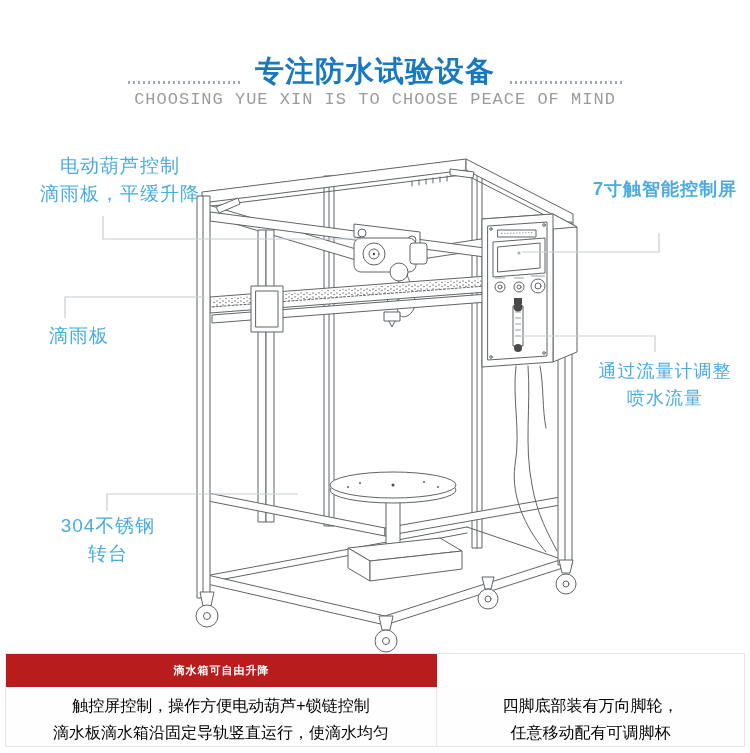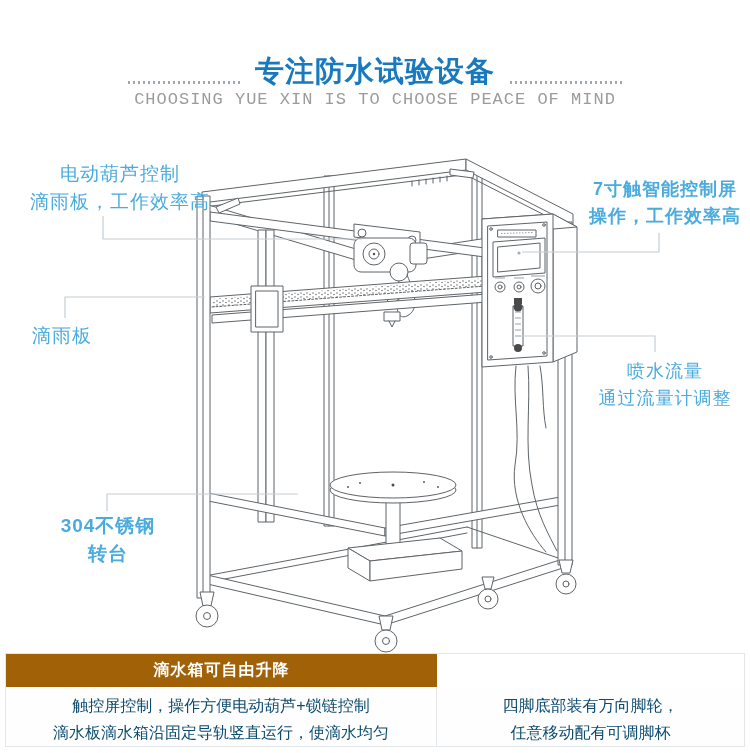--- a/index.html
+++ b/index.html
@@ -13,44 +13,44 @@
           background:repeating-linear-gradient(90deg,#9fa8b0 0 2px,transparent 2px 5px);}
   .dotted.left{left:128px;}
   .dotted.right{left:510px;}
   .subtitle{position:absolute;left:0;top:90px;width:750px;text-align:center;
             font-family:"Liberation Mono","DejaVu Sans Mono",monospace;
             font-size:17px;letter-spacing:1px;color:#9b9b9b;}
 
   
   .callout{position:absolute;color:#4aabde;text-align:center;
            font-size:19px;line-height:28px;letter-spacing:1px;}
-  #c-hoist{left:22px;top:160px;width:196px;}
+  #c-hoist{left:22px;top:152px;width:196px;}
   #c-screen{left:582px;top:176px;width:166px;font-size:18px;line-height:27px;font-weight:bold;}
-  #c-drip{left:12px;top:322px;width:100px;}
-  #c-turn{left:38px;top:512px;width:140px;font-weight:bold;}
+  #c-drip{left:29px;top:322px;width:100px;}
+  #c-turn{left:38px;top:512px;width:140px;}
   #c-flow{left:582px;top:358px;width:166px;font-size:18px;line-height:27px;}
 
   
   #msvg{position:absolute;left:0;top:0;width:750px;height:753px;}
   .ln{stroke:#5f6468;stroke-width:1;fill:none;stroke-linecap:round;stroke-linejoin:round;}
   .wf{stroke:#5f6468;stroke-width:1;fill:#ffffff;stroke-linejoin:round;}
   .dk{fill:#4a4a4a;stroke:none;}
   .gy{stroke:#999fa4;stroke-width:1;fill:none;}
   .con{stroke:#c5ced4;stroke-width:1.2;fill:none;}
 
   
   .ftable{position:absolute;left:5px;top:653px;width:740px;height:94px;
           border:1px solid #e4e7e9;box-sizing:border-box;}
   .thead{display:flex;height:33px;background:#fff;}
-  .th{background:#a16207;color:#ffffff;font-size:16px;font-weight:bold;
+  .th{background:#b91c1c;color:#ffffff;font-size:11px;font-weight:bold;
       display:flex;align-items:center;justify-content:center;letter-spacing:1px;}
   .th-l{flex:0 0 58.4%;margin-right:2px;}
   .th-r{flex:1;}
   .tbody{display:flex;height:59px;background:#fefefe;}
-  .td{color:#0c4a6e;font-size:16px;line-height:27px;text-align:center;padding-top:5px;
+  .td{color:#000000;font-size:16px;line-height:27px;text-align:center;padding-top:5px;
       box-sizing:border-box;}
   .td-l{flex:0 0 58.4%;border-right:1px solid #e4e7e9;}
   .td-r{flex:1;text-align:center;}
 </style>
 </head>
 <body>
 
 <div class="page">
 
   <div class="dotted left"></div>
@@ -213,36 +213,35 @@
       <path class="con" d="M65,318 V297 H205"></path>
       <path class="con" d="M107,511 V494 H298"></path>
       <path class="con" d="M659,233 V252 H522"></path>
       <circle cx="519" cy="253" r="1.6" style="fill:#9fb2bc;stroke:none"></circle>
       <path class="con" d="M655,352 V336 H521"></path>
     </g>
   </svg>
 
   <div class="callout" id="c-hoist">
     <div>电动葫芦控制</div>
-    <div>滴雨板，工作效率高</div>
+    <div>滴雨板，平缓升降</div>
   </div>
   <div class="callout" id="c-screen">
     <div>7寸触智能控制屏</div>
-    <div>操作，工作效率高</div>
   </div>
   <div class="callout" id="c-drip">
     <div>滴雨板</div>
   </div>
   <div class="callout" id="c-turn">
     <div>304不锈钢</div>
     <div>转台</div>
   </div>
   <div class="callout" id="c-flow">
+    <div>通过流量计调整</div>
     <div>喷水流量</div>
-    <div>通过流量计调整</div>
   </div>
 
   <div class="ftable">
     <div class="thead">
       <div class="th th-l">滴水箱可自由升降</div>
     </div>
     <div class="tbody">
       <div class="td td-l">
         <div>触控屏控制，操作方便电动葫芦+锁链控制</div>
         <div>滴水板滴水箱沿固定导轨竖直运行，使滴水均匀</div>

